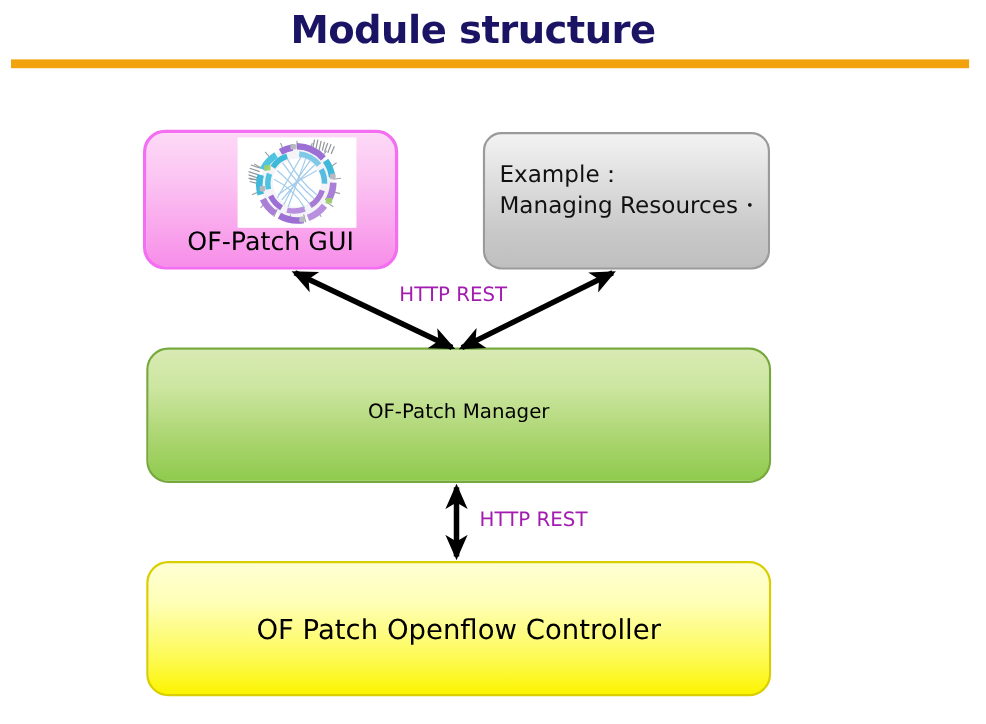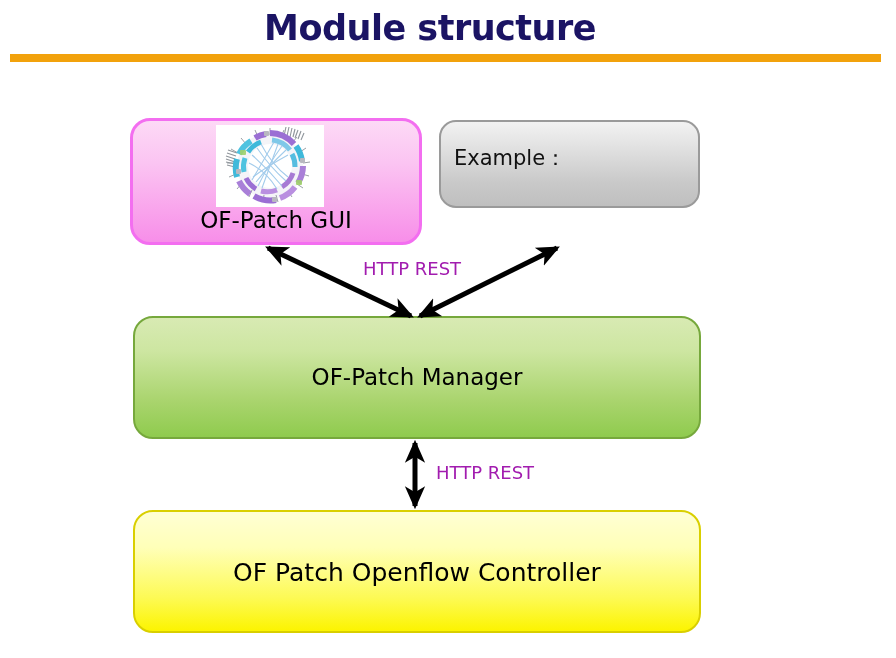--- a/index.html
+++ b/index.html
@@ -51,21 +51,21 @@
     text-align: center;
     color: #000000;
     font-family: "DejaVu Sans", sans-serif;
     white-space: nowrap;
   }
 
   
   #gui-box {
     left: 130px;
     top: 118px;
-    width: 292px;
+    width: 232px;
     height: 127px;
     border: 3px solid #f36ef0;
     border-radius: 20px;
     background: linear-gradient(to bottom, #fdd9f6 0%, #fbc4f2 35%, #f9a3ec 75%, #f78ee9 100%);
   }
   #gui-thumb {
     position: absolute;
     left: 83px;
     top: 4px;
     width: 108px;
@@ -76,21 +76,21 @@
   #gui-label {
     top: 86px;
     font-size: 23px;
   }
 
   
   #example-box {
     left: 439px;
     top: 120px;
     width: 261px;
-    height: 88px;
+    height: 125px;
     border: 2px solid #9a9a9a;
     border-radius: 17px;
     background: linear-gradient(to bottom, #f2f2f2 0%, #e6e6e6 22%, #c9c9c9 72%, #bfbfbf 100%);
   }
   #example-text {
     position: absolute;
     left: 13px;
     top: 22px;
     right: 8px;
     font-size: 21px;
@@ -105,21 +105,21 @@
     left: 133px;
     top: 316px;
     width: 568px;
     height: 123px;
     border: 2px solid #76a83c;
     border-radius: 20px;
     background: linear-gradient(to bottom, #d8eab3 0%, #cde6a1 28%, #a9d46d 70%, #8fcb4e 100%);
   }
   #manager-label {
     top: 46px;
-    font-size: 23px;
+    font-size: 18px;
   }
 
   
   #controller-box {
     left: 133px;
     top: 510px;
     width: 568px;
     height: 123px;
     border: 2px solid #d9cf00;
     border-radius: 20px;
@@ -241,20 +241,21 @@
         <rect x="24" y="25" width="6" height="5" rx="1"></rect>
       </g>
     </svg>
   </div>
   <div class="box-label" id="gui-label">OF-Patch GUI</div>
 </div>
 
 <div class="box" id="example-box">
   <div id="example-text">
     <div>Example：</div>
+    <div>Managing Resources・</div>
   </div>
 </div>
 
 <div class="box" id="manager-box">
   <div class="box-label" id="manager-label">OF-Patch Manager</div>
 </div>
 
 <div class="box" id="controller-box">
   <div class="box-label" id="controller-label">OF Patch Openflow Controller</div>
 </div>

